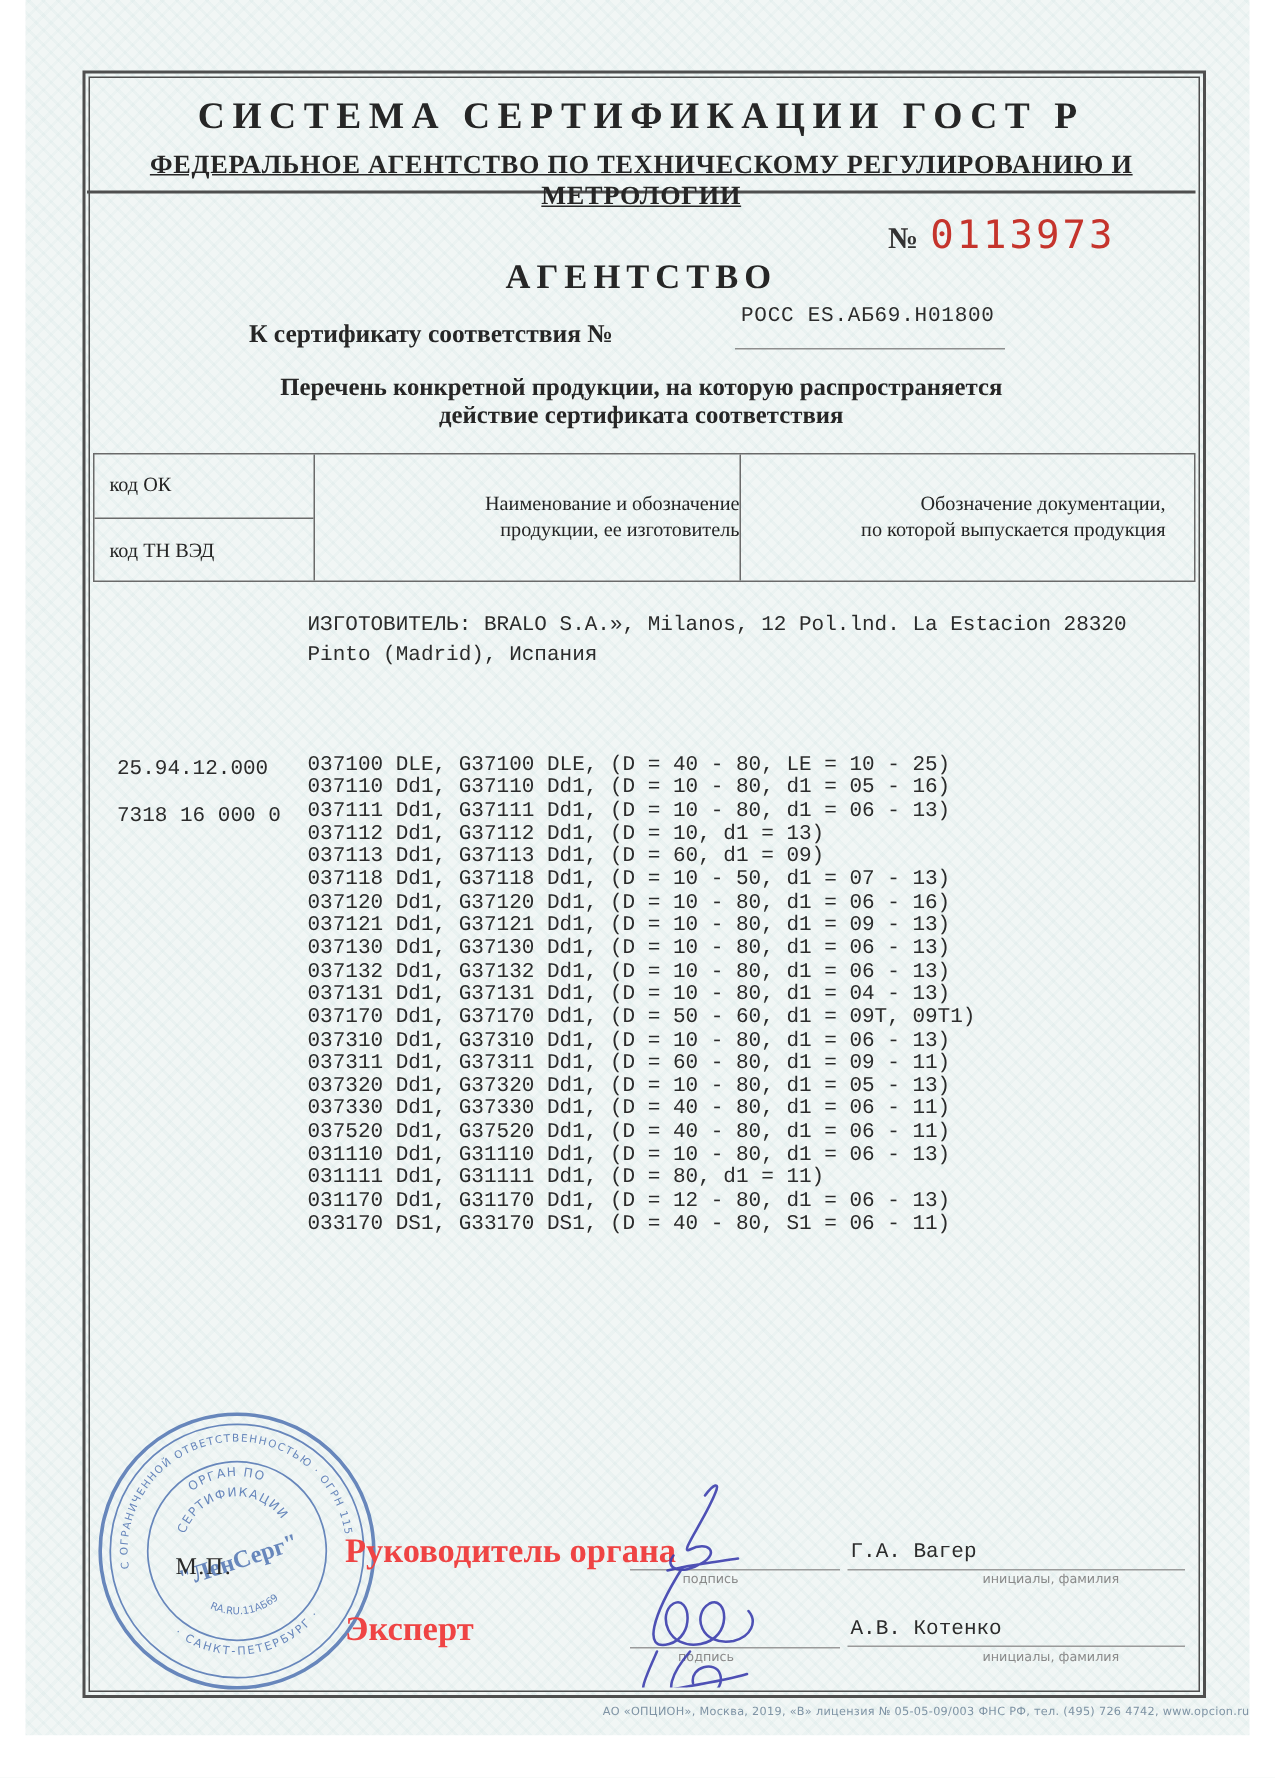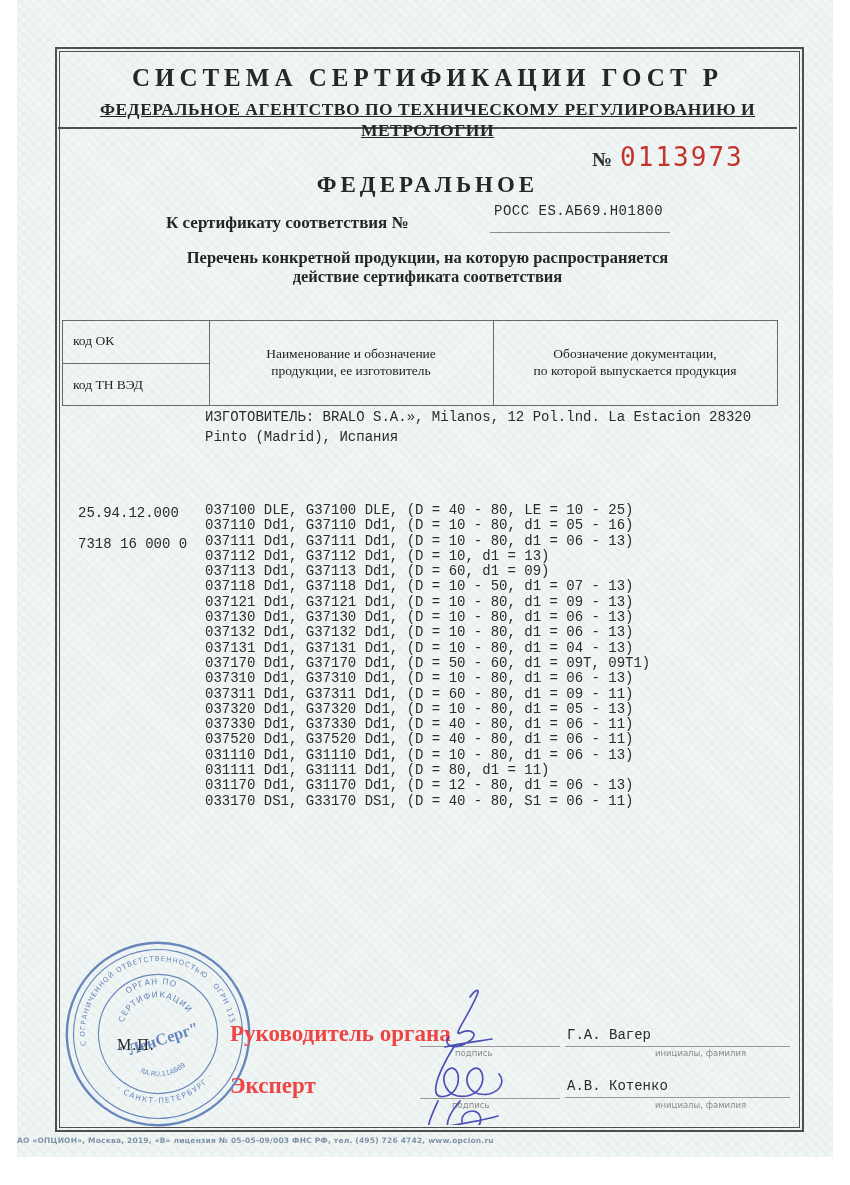--- a/index.html
+++ b/index.html
@@ -19,57 +19,57 @@
   .agency{top:99px;font-size:17.5px;font-weight:bold;letter-spacing:.5px;color:#262626;text-decoration:underline;}
   .blank-no{top:142px;left:592px;display:flex;align-items:baseline;gap:8px;}
   .blank-no .nsign{font-size:20px;font-weight:bold;color:#333;}
   .blank-no .nval{font-family:"DejaVu Sans Mono", monospace;font-size:26px;color:#c5342c;letter-spacing:2px;}
   .doc-title{top:172px;font-size:23px;font-weight:bold;letter-spacing:4px;color:#262626;}
   .cert-label{left:166px;top:213px;font-size:17px;font-weight:bold;color:#262626;}
   .mono{font-family:"Liberation Mono","DejaVu Sans Mono",monospace;color:#2b2b2b;}
   .cert-value{left:494px;top:203px;font-size:14px;letter-spacing:.5px;}
   .cert-underline{left:490px;top:232px;width:180px;border-top:1px solid #8e8e8e;}
   .subtitle{top:249px;font-size:16.5px;font-weight:bold;line-height:18.5px;white-space:pre-line;color:#262626;}
-  .tbl{left:62px;top:320px;width:714px;height:84px;border:1.5px solid #6a6a6a;}
+  .tbl{left:62px;top:302px;width:714px;height:84px;border:1.5px solid #6a6a6a;padding-left:19px;}
   .tbl-v{position:absolute;top:0;bottom:0;border-left:1.5px solid #6a6a6a;}
   .tbl-h{position:absolute;left:0;width:146px;top:42px;border-top:1.5px solid #6a6a6a;}
   .cell{position:absolute;font-size:13.5px;color:#242424;}
-  .cell-c{text-align:center;white-space:pre-line;line-height:17px;}
+  .cell-c{text-align:right;white-space:pre-line;line-height:17px;}
   .manufacturer{left:205px;top:407px;font-size:14px;line-height:20px;white-space:pre-line;}
   .code-ok{left:78px;top:505px;font-size:14px;}
   .code-tnved{left:78px;top:536px;font-size:14px;}
   .products{left:205px;top:503px;font-size:14px;line-height:15.3px;}
   .products div{white-space:pre;}
   .role{font-size:23px;font-weight:bold;color:#ef4444;}
   .sig-line{border-top:1px solid #9a9a9a;}
   .caption{font-size:8.5px;color:#8a8a8a;font-family:"DejaVu Sans",sans-serif;}
   .name{font-size:14px;}
   .mp{left:117px;top:1036px;font-size:16px;color:#2a2a2a;letter-spacing:1px;}
-  .footer{left:17px;width:816px;top:1136px;text-align:left;font-size:7.5px;color:#7e93a4;
-          font-family:"DejaVu Sans",sans-serif;letter-spacing:.2px;font-weight:bold;}
+  .footer{left:17px;width:816px;top:1136px;text-align:right;font-size:7.5px;color:#7e93a4;
+          font-family:"DejaVu Sans",sans-serif;letter-spacing:.2px;}
 </style>
 </head>
 <body>
 
 <div class="page">
   <div class="paper"></div>
   <div class="frame">
     <div class="frame-inner"></div>
   </div>
   <div class="header-divider"></div>
 
   <div class="abs ctr system-title">СИСТЕМА СЕРТИФИКАЦИИ ГОСТ Р</div>
   <div class="abs ctr agency">ФЕДЕРАЛЬНОЕ АГЕНТСТВО ПО ТЕХНИЧЕСКОМУ РЕГУЛИРОВАНИЮ И МЕТРОЛОГИИ</div>
 
   <div class="abs blank-no">
     <span class="nsign">№</span>
     <span class="nval">0113973</span>
   </div>
 
-  <div class="abs ctr doc-title">ФЕДЕРАЛЬНОЕ</div>
+  <div class="abs ctr doc-title">АГЕНТСТВО</div>
 
   <div class="abs cert-label">К сертификату соответствия №</div>
   <div class="abs mono cert-value">РОСС ES.АБ69.Н01800</div>
   <div class="abs cert-underline"></div>
 
   <div class="abs ctr subtitle">Перечень конкретной продукции,  на которую распространяется
 действие сертификата соответствия</div>
 
   <div class="abs tbl">
     <div class="tbl-v" style="left:146px;"></div>
@@ -89,20 +89,21 @@
   <div class="abs mono code-ok">25.94.12.000</div>
   <div class="abs mono code-tnved">7318 16 000 0</div>
 
   <div class="abs mono products">
       <div>037100 DLE, G37100 DLE, (D = 40 - 80, LE = 10 - 25)</div>
       <div>037110 Dd1, G37110 Dd1, (D = 10 - 80, d1 = 05 - 16)</div>
       <div>037111 Dd1, G37111 Dd1, (D = 10 - 80, d1 = 06 - 13)</div>
       <div>037112 Dd1, G37112 Dd1, (D = 10, d1 = 13)</div>
       <div>037113 Dd1, G37113 Dd1, (D = 60, d1 = 09)</div>
       <div>037118 Dd1, G37118 Dd1, (D = 10 - 50, d1 = 07 - 13)</div>
+      <div>037120 Dd1, G37120 Dd1, (D = 10 - 80, d1 = 06 - 16)</div>
       <div>037121 Dd1, G37121 Dd1, (D = 10 - 80, d1 = 09 - 13)</div>
       <div>037130 Dd1, G37130 Dd1, (D = 10 - 80, d1 = 06 - 13)</div>
       <div>037132 Dd1, G37132 Dd1, (D = 10 - 80, d1 = 06 - 13)</div>
       <div>037131 Dd1, G37131 Dd1, (D = 10 - 80, d1 = 04 - 13)</div>
       <div>037170 Dd1, G37170 Dd1, (D = 50 - 60, d1 = 09T, 09T1)</div>
       <div>037310 Dd1, G37310 Dd1, (D = 10 - 80, d1 = 06 - 13)</div>
       <div>037311 Dd1, G37311 Dd1, (D = 60 - 80, d1 = 09 - 11)</div>
       <div>037320 Dd1, G37320 Dd1, (D = 10 - 80, d1 = 05 - 13)</div>
       <div>037330 Dd1, G37330 Dd1, (D = 40 - 80, d1 = 06 - 11)</div>
       <div>037520 Dd1, G37520 Dd1, (D = 40 - 80, d1 = 06 - 11)</div>

